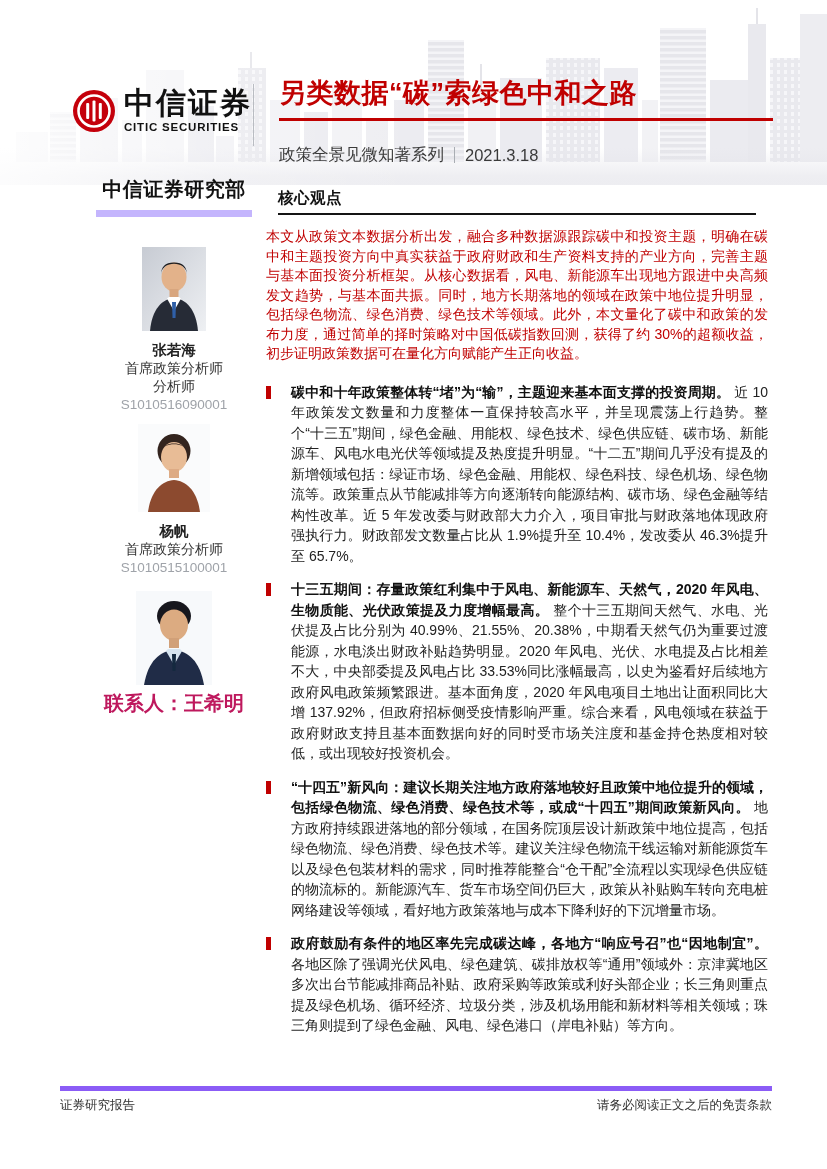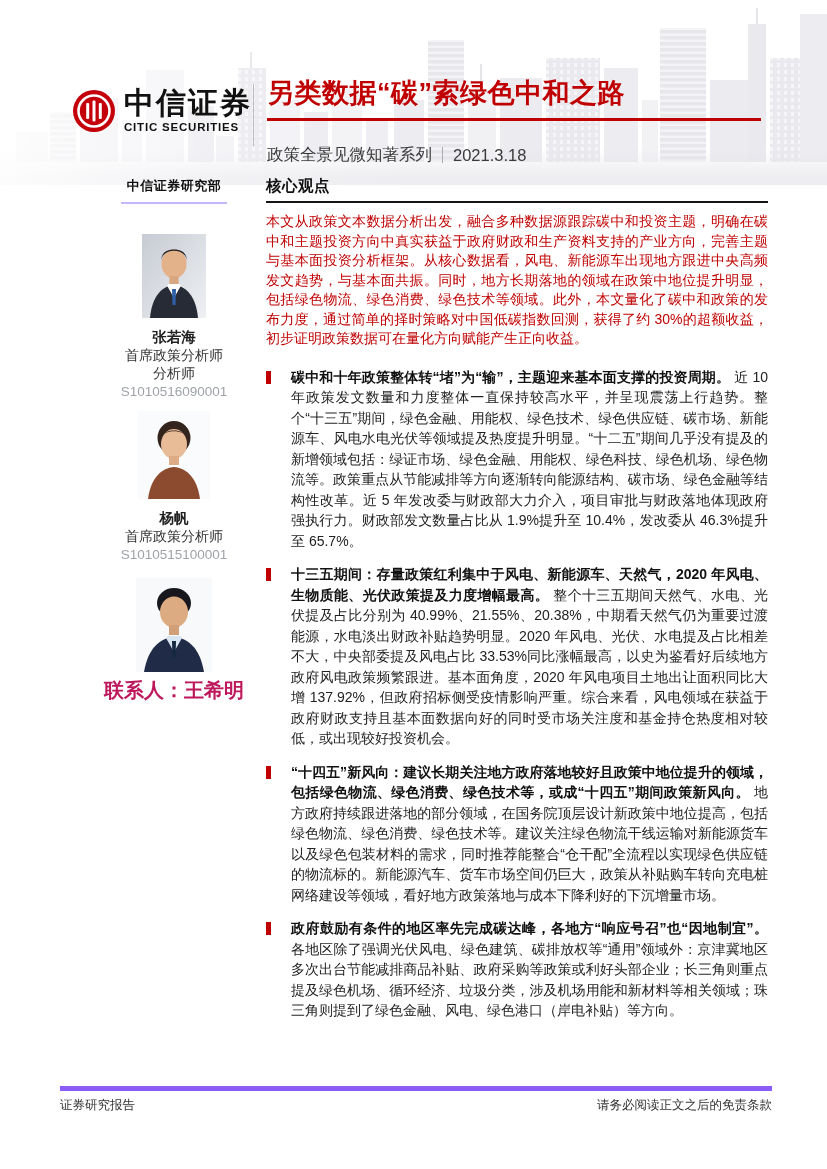--- a/index.html
+++ b/index.html
@@ -7,39 +7,39 @@
         font-family:"Liberation Sans",sans-serif;color:#1a1a1a;}
   
   .skyline{position:absolute;left:0;top:0;}
   
   .logo-block{position:absolute;left:72px;top:86px;display:flex;align-items:flex-start;justify-content:space-between;}
   .logo-emblem{margin-top:3px;}
   .logo-text{margin-left:8px;}
   .logo-cn{font-family:"DejaVu Serif",serif;font-weight:700;font-size:30px;letter-spacing:2px;color:#111;line-height:34px;}
   .logo-en{font-size:11.5px;font-weight:700;letter-spacing:0.8px;color:#111;margin-top:1px;}
   .header-divider{position:absolute;left:253px;top:84px;width:1px;height:62px;background:#b9bcc2;}
-  .title-block{position:absolute;left:267px;top:76px;width:502px;}
+  .title-block{position:absolute;left:267px;top:76px;width:502px;padding-left:12px;}
   .report-title{margin:0;font-size:27px;line-height:34px;font-weight:700;color:#C00000;letter-spacing:0.5px;white-space:nowrap;}
   .red-rule{margin-top:8px;width:494px;height:3px;background:#C00000;}
   .series-row{margin-top:23px;font-size:16.5px;color:#3a3a3a;display:flex;align-items:center;}
   .series-sep{display:inline-block;width:1px;height:16px;background:#a9adb3;margin:0 10px;}
   
   .sidebar{position:absolute;left:96px;top:176px;width:156px;text-align:center;}
-  .dept{display:inline-block;font-size:13px;font-weight:700;color:#111;padding:0 6px 7px 6px;border-bottom:2px solid #c4b5fd;letter-spacing:0.5px;}
+  .dept{display:inline-block;font-size:20px;font-weight:700;color:#111;padding:0 6px 7px 6px;border-bottom:7px solid #c4b5fd;letter-spacing:0.5px;}
   .photo{display:inline-block;line-height:0;}
   .photo-1{margin-top:30px;}
   .photo-2{margin-top:10px;}
   .photo-3{margin-top:14px;}
   .analyst-name{margin-top:6px;font-size:14.5px;font-weight:700;color:#222;line-height:18px;}
   .analyst-title{font-size:14px;color:#333;line-height:18px;}
   .analyst-cert{font-size:13.5px;color:#9fa3a9;line-height:18px;margin-top:1px;}
   .contact-label{margin-top:5px;font-size:20px;font-weight:700;color:#be185d;line-height:18px;}
   
   .main{position:absolute;left:266px;top:176px;width:502px;}
-  .section-title{margin:0;font-size:15.5px;font-weight:700;color:#111;line-height:20px;padding-bottom:5px;border-bottom:2px solid #141414;letter-spacing:0.5px;}
+  .section-title{margin:12px;font-size:15.5px;font-weight:700;color:#111;line-height:20px;padding-bottom:5px;border-bottom:2px solid #141414;letter-spacing:0.5px;}
   .summary{margin-top:9px;font-size:14px;line-height:19.5px;font-weight:400;color:#C00000;text-align:justify;}
   .bullets{list-style:none;margin:18px 0 0 0;padding:0;}
   .bullet{position:relative;padding-left:25px;margin-bottom:13px;font-size:14px;line-height:20.5px;text-align:justify;color:#222;}
   .bullet-marker{position:absolute;left:0;top:4px;width:5px;height:13px;background:#C00000;}
   .bullet-lead{font-weight:700;color:#111;}
   
   .footer{position:absolute;left:60px;top:1086px;width:712px;border-top:5px solid #8b5cf6;padding-top:6px;
           display:flex;justify-content:space-between;font-size:12.5px;color:#333;}
 </style>
 </head>

